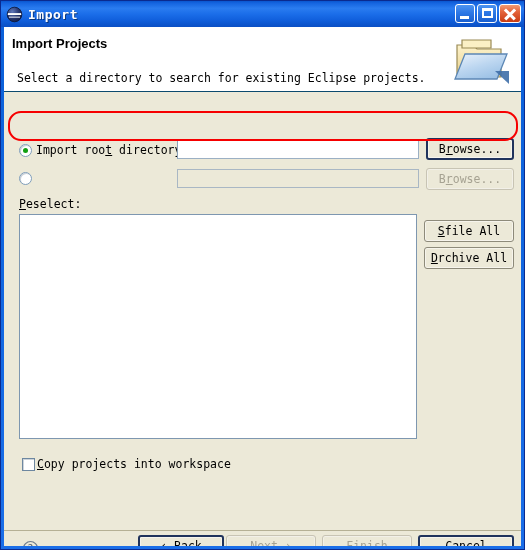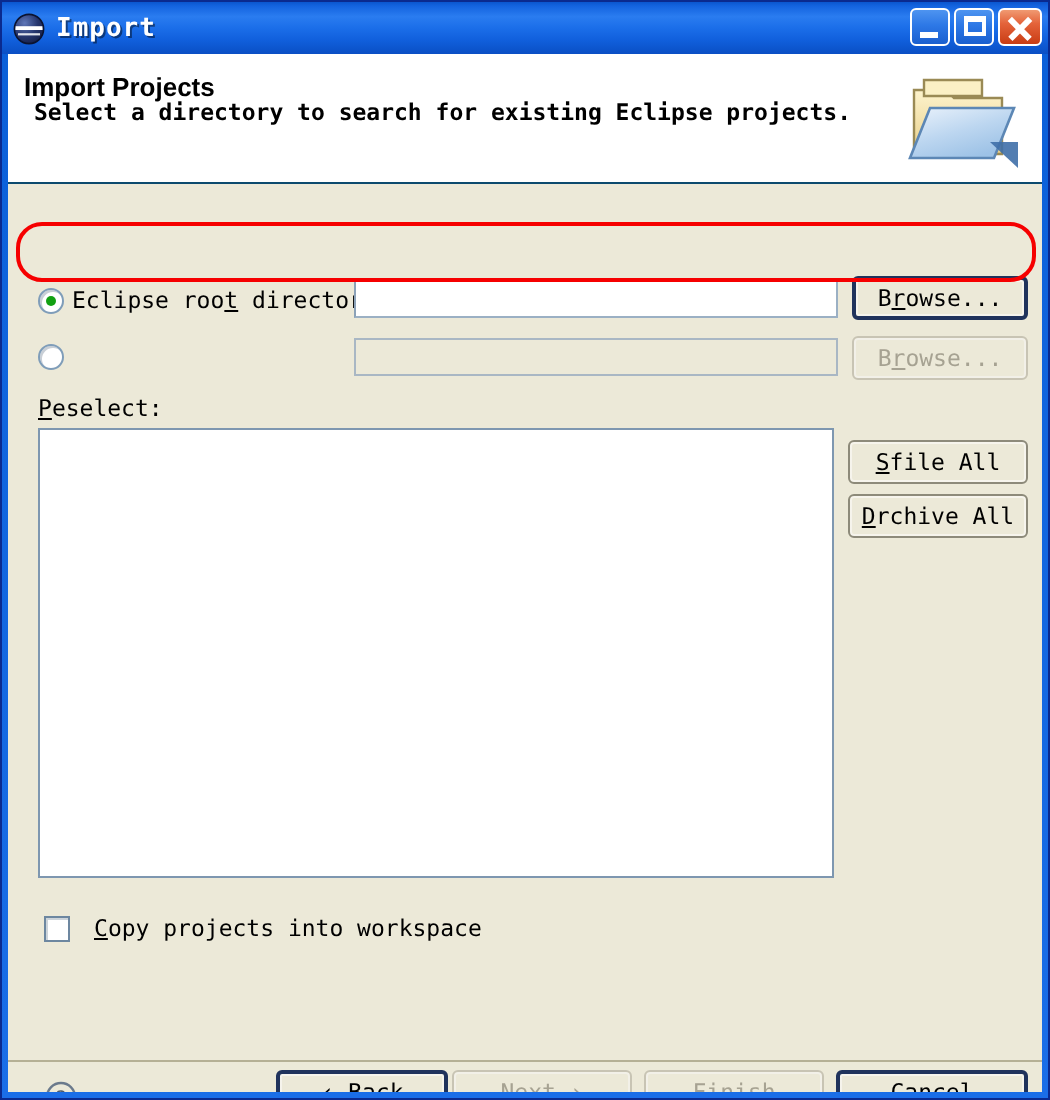--- a/index.html
+++ b/index.html
@@ -125,26 +125,25 @@
   .header-title {
     position: absolute;
     left: 8px; top: 9px;
     font-family: "Liberation Sans", sans-serif;
     font-size: 13px;
     font-weight: bold;
     color: #000000;
   }
   .header-sub {
     position: absolute;
-    left: 13px; top: 22px;
+    left: 13px; top: 44px;
     font-family: "DejaVu Sans Mono", monospace;
     font-size: 11.5px;
     color: #000000;
     white-space: nowrap;
-    font-weight: bold;
   }
   .header-icon {
     position: absolute;
     right: 8px; top: 4px;
     width: 62px; height: 55px;
   }
 
   
   .body-area {
     position: absolute;
@@ -344,21 +343,21 @@
           <path d="M14 23 L56 23 L46 48 L4 48 Z" fill="url(#folderFront)" stroke="#5c87b5" stroke-width="1.3"></path>
           <path d="M44 40 L58 40 L58 53 Z" fill="#3f6fa8" opacity="0.9"></path>
         </svg>
       </span>
     </div>
 
     <div class="body-area">
 
       <div class="row" style="left:15px; top:51px;">
         <span class="radio checked"></span>
-        <span class="mono radio-label"><span>Eclipse roo</span><span class="u">t</span><span> directory:</span></span>
+        <span class="mono radio-label"><span>Import roo</span><span class="u">t</span><span> directory:</span></span>
       </div>
       <input class="textfield mono" type="text" readonly="" style="position: absolute; left: 173px; top: 48px; width: 242px; padding: 0px 3px;" value="">
       <div class="btn default" style="position:absolute; left:422px; top:46px; width:88px;">
           <span>B</span>
           <span class="u">r</span>
           <span>owse...</span>
         </div>
 
       <div class="row" style="left:15px; top:80px;">
         <span class="radio"></span>
@@ -380,21 +379,21 @@
           <span>file All</span>
         </div>
       <div class="btn" style="position:absolute; left:420px; top:155px; width:90px;">
           <span></span>
           <span class="u">D</span>
           <span>rchive All</span>
         </div>
 
       <div class="row" style="left:18px; top:365px;">
         <span class="checkbox"></span>
-        <span class="mono" style="margin-left:12px;text-align:right;"><span></span><span class="u">C</span><span>opy projects into workspace</span></span>
+        <span class="mono" style="margin-left:2px;text-align:right;"><span></span><span class="u">C</span><span>opy projects into workspace</span></span>
       </div>
 
       <div class="sep"></div>
       <div class="bottombar"></div>
 
       <span class="help-icon" style="position:absolute; left:18px; top:448px;">
         <svg width="17" height="17" viewBox="0 0 17 17">
           <circle cx="8.5" cy="8.5" r="7" fill="none" stroke="#6b7a8c" stroke-width="1.2"></circle>
           <text x="8.5" y="12.4" text-anchor="middle" font-family="DejaVu Sans, sans-serif" font-size="10" fill="#4d5a6b">?</text>
         </svg>

